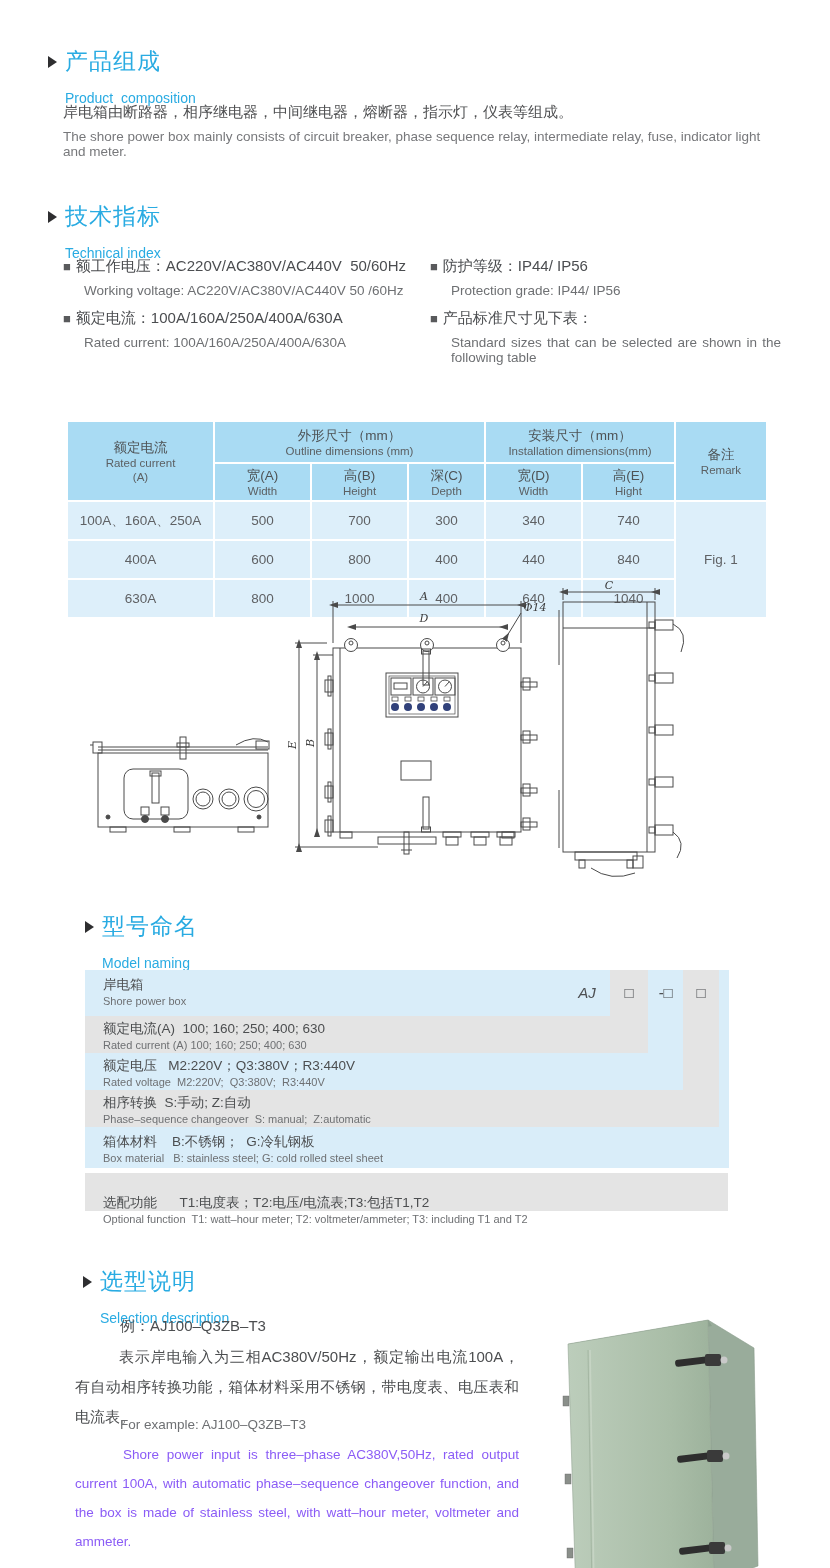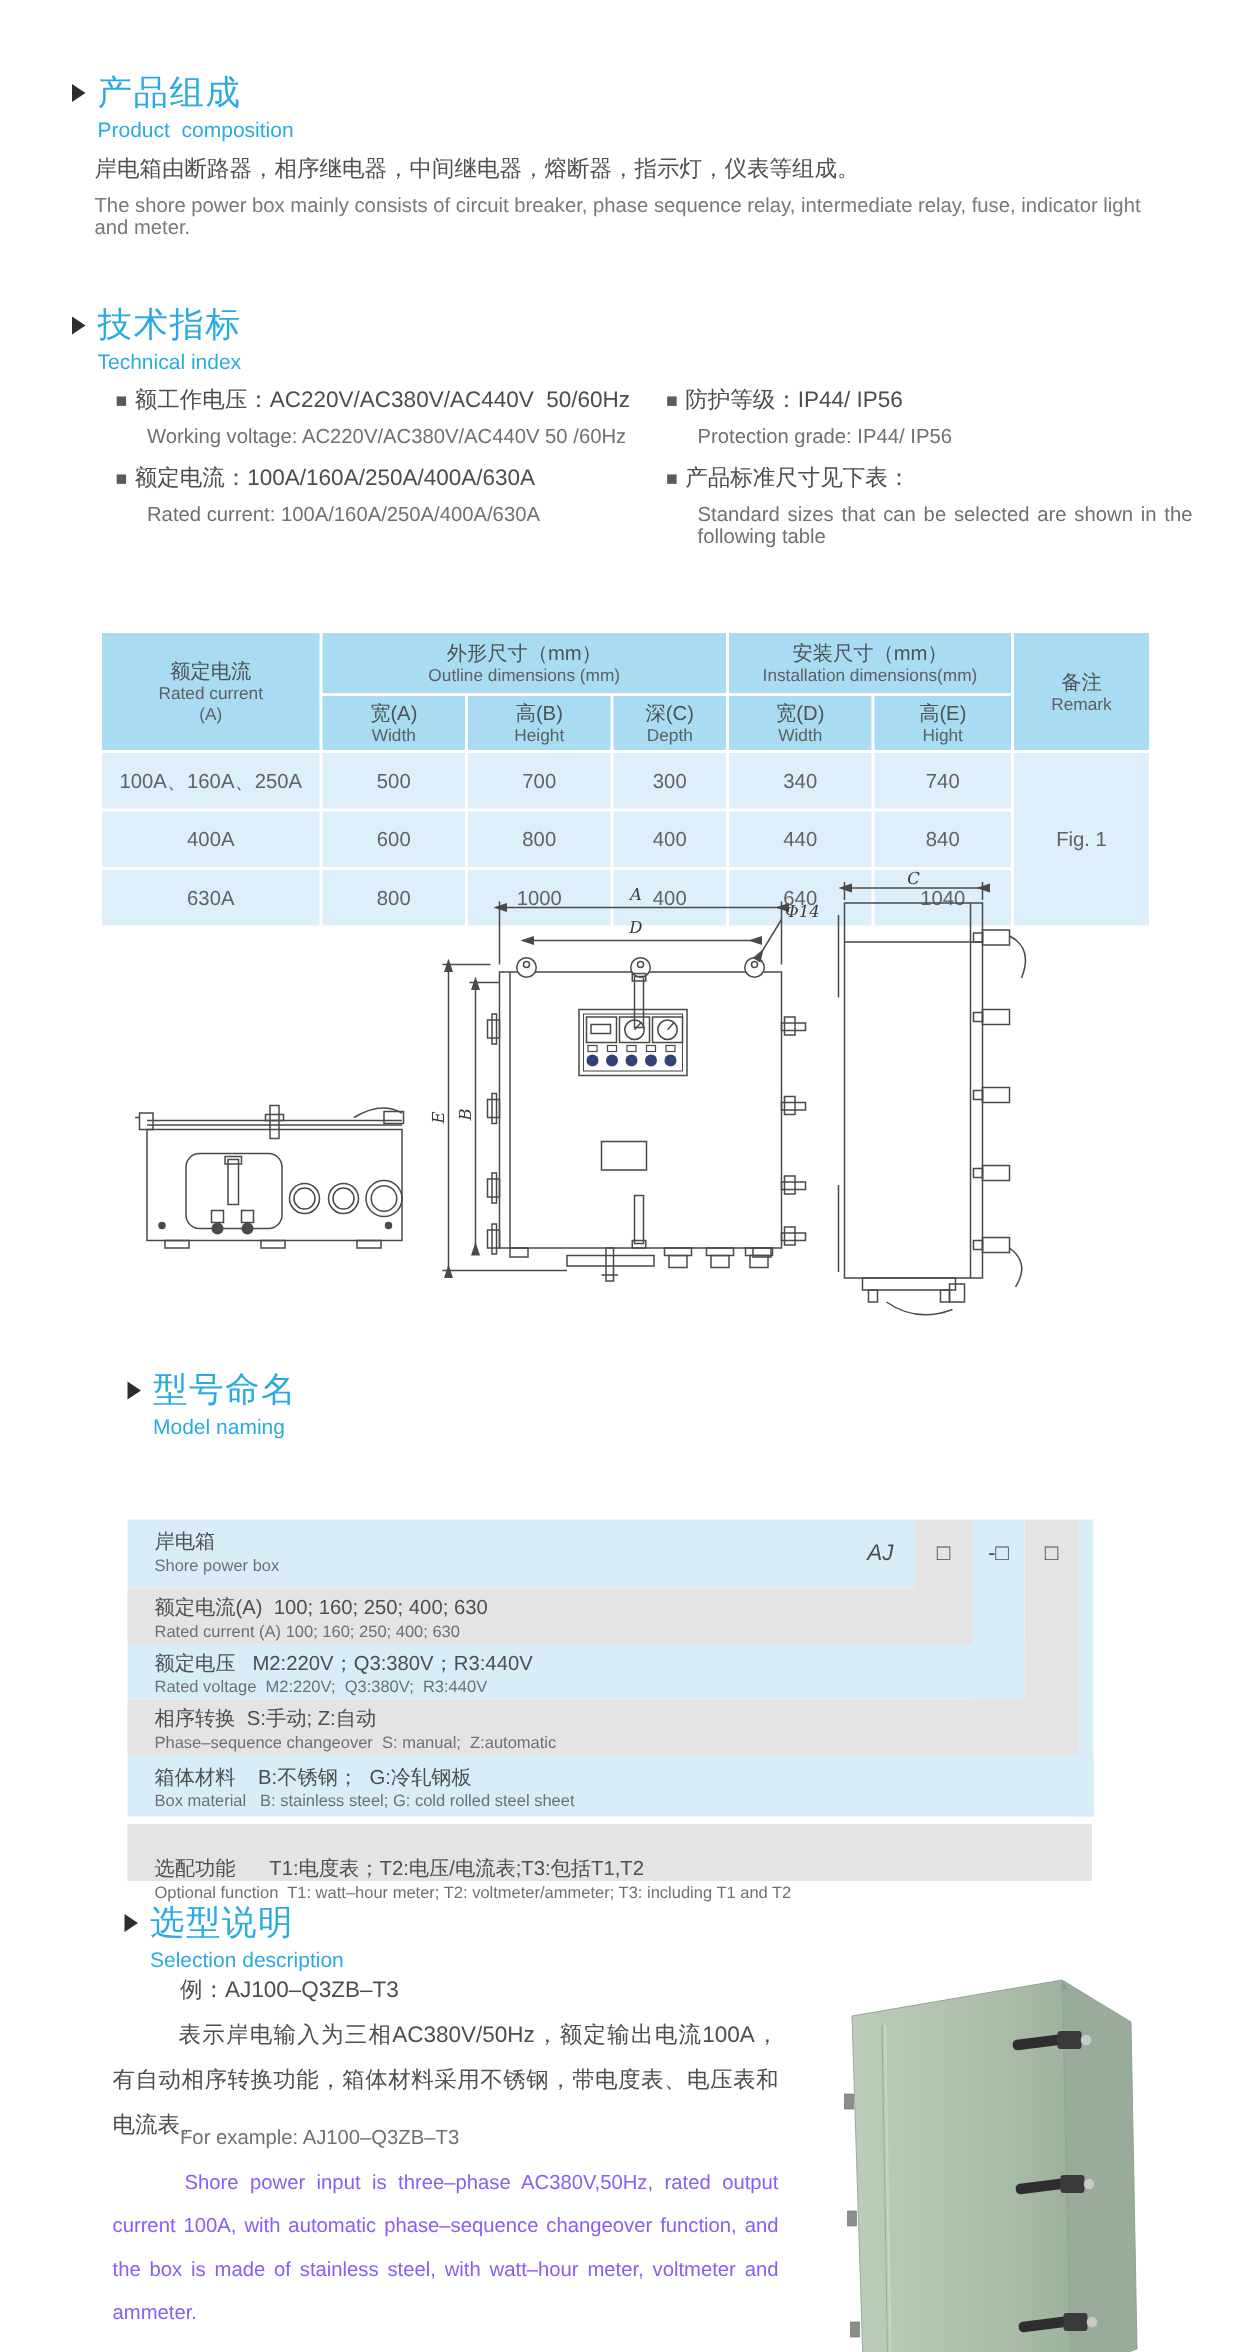--- a/index.html
+++ b/index.html
@@ -4,38 +4,38 @@
 <style>
   html,body{margin:0;padding:0;background:#fff;}
   .page{position:relative;width:830px;height:1568px;background:#fff;overflow:hidden;
         font-family:"Liberation Sans","DejaVu Sans",sans-serif;color:#4f5052;}
   .abs{position:absolute;}
   
   .sec-head{position:absolute;}
   .tri{position:absolute;left:-17px;top:8px;width:0;height:0;
        border-left:9px solid #2e2e30;border-top:6px solid transparent;border-bottom:6px solid transparent;}
   .h-zh{font-size:23px;color:#29abe2;letter-spacing:1px;line-height:26px;}
-  .h-en{font-size:14px;color:#29abe2;margin-top:4px;white-space:pre-wrap;}
+  .h-en{font-size:14px;color:#29abe2;margin-top:16px;white-space:pre-wrap;}
   
   .p-zh{font-size:15px;color:#4f5052;white-space:pre-wrap;}
   .p-en{font-size:13.5px;color:#77787b;white-space:pre-wrap;}
   
-  .spec{position:absolute;width:365px;margin-left:14px;}
+  .spec{position:absolute;width:365px;}
   .spec .zh{font-size:15px;color:#4b4d50;white-space:pre-wrap;}
   .spec .bullet{color:#595a5c;font-size:13px;margin-right:5px;}
   .spec .en{font-size:13.5px;color:#6e7073;margin-top:7px;padding-left:21px;white-space:pre-wrap;}
   .spec .en.just{text-align:justify;width:330px;}
   
   table.size{border-collapse:separate;border-spacing:2px;table-layout:fixed;margin-top:40px;}
   table.size th{background:#a9dbf3;font-weight:normal;vertical-align:middle;text-align:center;padding:2px;}
   table.size td{background:#ddeffa;text-align:center;vertical-align:middle;font-size:13.5px;color:#5f6164;}
   .gzh{font-size:13.5px;color:#4e5356;display:block;line-height:17px;}
   .gen{font-size:11.5px;color:#5c6063;display:block;line-height:14px;}
   
-  .stair{position:absolute;left:85px;top:970px;width:644px;height:182px;margin-top:43px;}
+  .stair{position:absolute;left:85px;top:970px;width:644px;height:182px;}
   .blk{position:absolute;}
   .bg-b{background:#d9edf9;}
   .bg-g{background:#e4e4e4;}
   .mrow-text{position:absolute;left:18px;}
   .mrow-text .zh{font-size:13.5px;color:#4c4e50;line-height:17px;white-space:pre-wrap;}
   .mrow-text .en{font-size:11px;color:#6e7073;line-height:16px;white-space:pre-wrap;}
   .code{position:absolute;top:0;height:46px;line-height:46px;text-align:center;
         font-size:15px;color:#4d4f52;font-style:italic;}
   
   svg text.dim{font-family:"DejaVu Serif","Liberation Serif",serif;font-style:italic;font-size:11px;fill:#3a3a3a;}

